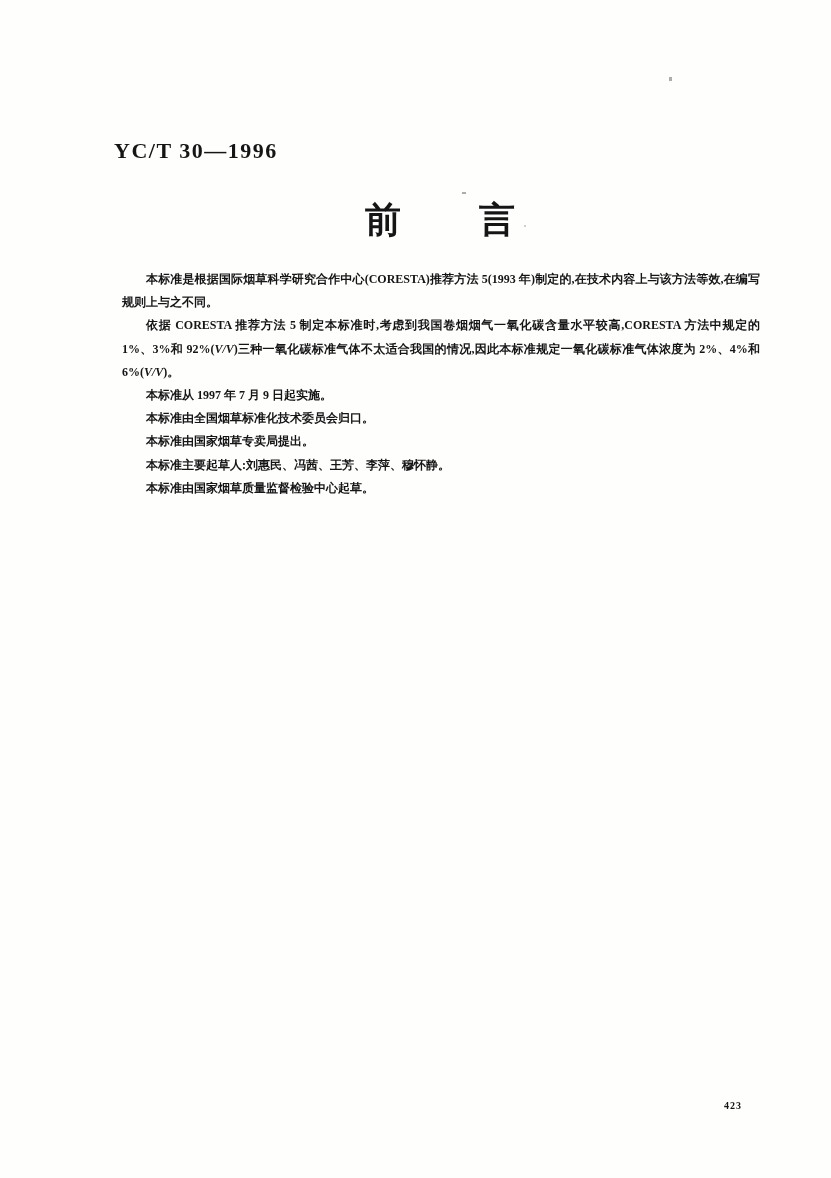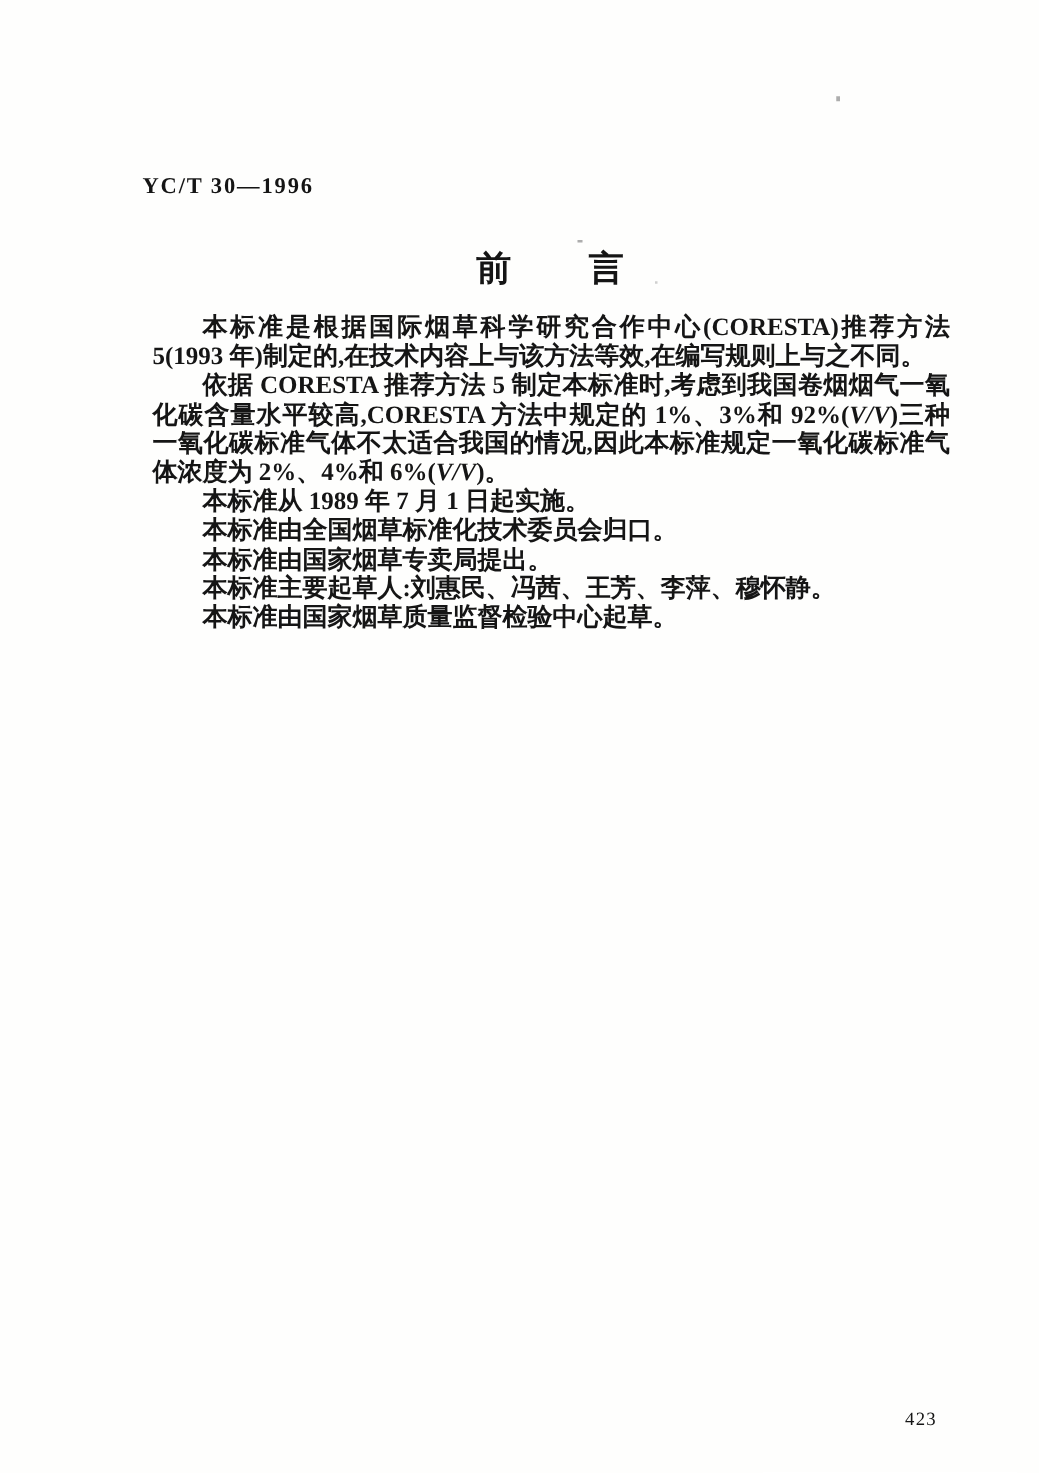--- a/index.html
+++ b/index.html
@@ -9,64 +9,63 @@
     height: 1178px;
     background: #fefefd;
     overflow: hidden;
     font-family: "Liberation Serif", "DejaVu Serif", serif;
     color: #151515;
   }
   .std-code {
     position: absolute;
     left: 114px;
     top: 138px;
-    font-size: 18px;
+    font-size: 22px;
     font-weight: bold;
     letter-spacing: 1.5px;
     white-space: nowrap;
     text-align: center;
   }
   .doc-title {
     position: absolute;
     left: 122px;
     top: 196px;
     width: 638px;
     margin: 0;
     text-align: center;
-    font-size: 28px;
+    font-size: 36px;
     font-weight: bold;
     letter-spacing: 2px;
   }
   .body-block {
     position: absolute;
     left: 122px;
-    top: 251px;
+    top: 268px;
     width: 638px;
-    font-size: 20px;
+    font-size: 12px;
     line-height: 23.2px;
     font-weight: 600;
     text-align: justify;
   }
   .para {
     margin: 0;
     text-indent: 2em;
   }
   .para i {
     font-style: italic;
     font-family: "Liberation Serif", "DejaVu Serif", serif;
     margin-top: 23px;
   }
   .page-num {
     position: absolute;
     left: 724px;
     top: 1100px;
-    font-size: 15px;
-    font-weight: 400;
+    font-size: 10px;
+    font-weight: 700;
     letter-spacing: 1px;
-    margin-top: 28px;
   }
   .speck {
     position: absolute;
     background: #8a8a8a;
     opacity: 0.7;
   }
   .s1 { left: 669px; top: 77px;  width: 3px; height: 4px; }
   .s2 { left: 462px; top: 192px; width: 4px; height: 2px; }
   .s3 { left: 524px; top: 225px; width: 2px; height: 2px; opacity: 0.4; }
 </style>
@@ -78,21 +77,21 @@
   <div class="speck s2"></div>
   <div class="speck s3"></div>
 
   <div class="std-code">YC/T 30—1996</div>
 
   <h1 class="doc-title">前　　言</h1>
 
   <main class="body-block">
       <p class="para"><span>本标准是根据国际烟草科学研究合作中心(CORESTA)推荐方法 5(1993 年)制定的,在技术内容上与该方法等效,在编写规则上与之不同。</span></p>
       <p class="para"><span>依据 CORESTA 推荐方法 5 制定本标准时,考虑到我国卷烟烟气一氧化碳含量水平较高,CORESTA 方法中规定的 1%、3%和 92%(</span><i>V/V</i><span>)三种一氧化碳标准气体不太适合我国的情况,因此本标准规定一氧化碳标准气体浓度为 2%、4%和 6%(</span><i>V/V</i><span>)。</span></p>
-      <p class="para"><span>本标准从 1989 年 7 月 1 日起实施。</span></p>
+      <p class="para"><span>本标准从 1997 年 7 月 9 日起实施。</span></p>
       <p class="para"><span>本标准由全国烟草标准化技术委员会归口。</span></p>
       <p class="para"><span>本标准由国家烟草专卖局提出。</span></p>
       <p class="para"><span>本标准主要起草人:刘惠民、冯茜、王芳、李萍、穆怀静。</span></p>
       <p class="para"><span>本标准由国家烟草质量监督检验中心起草。</span></p>
     </main>
 
   <div class="page-num">423</div>
 </div>
 
 </body></html>

